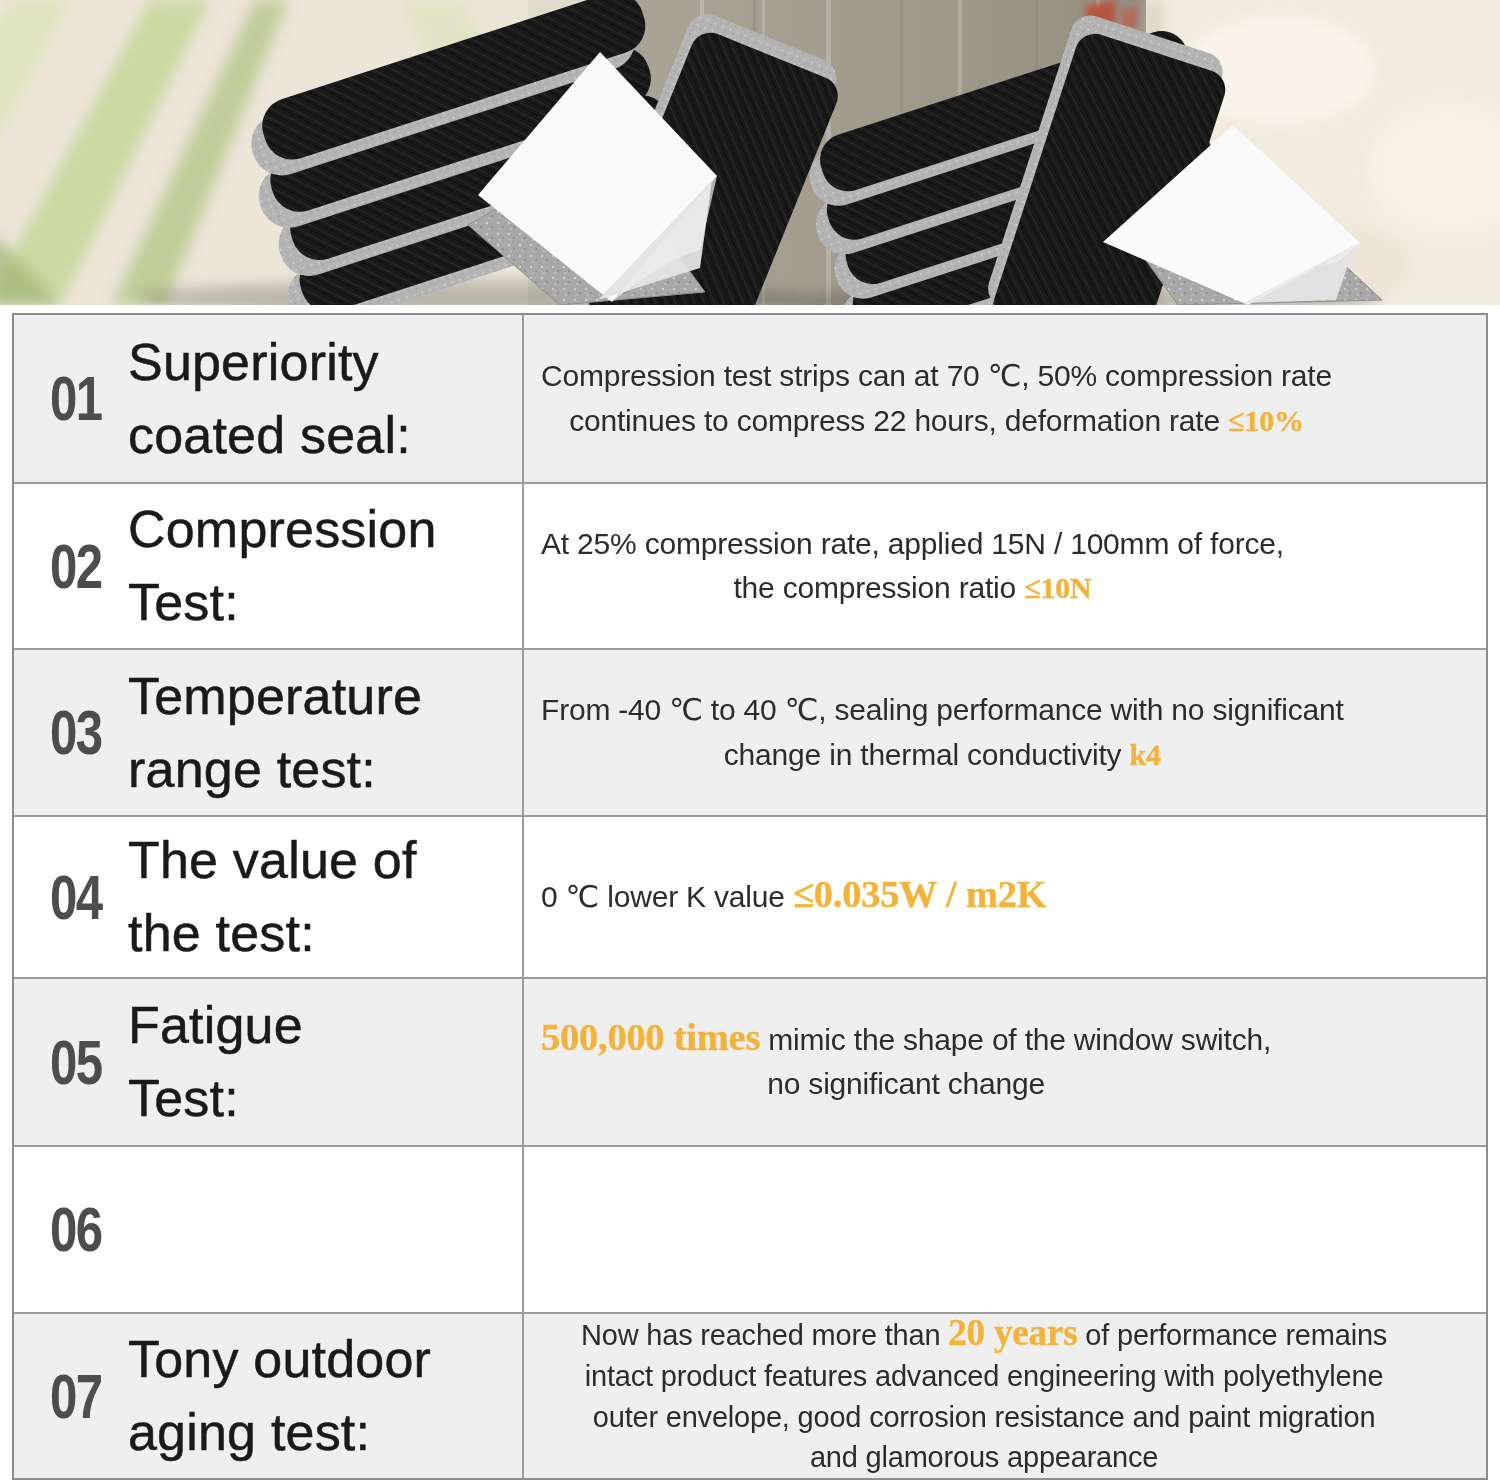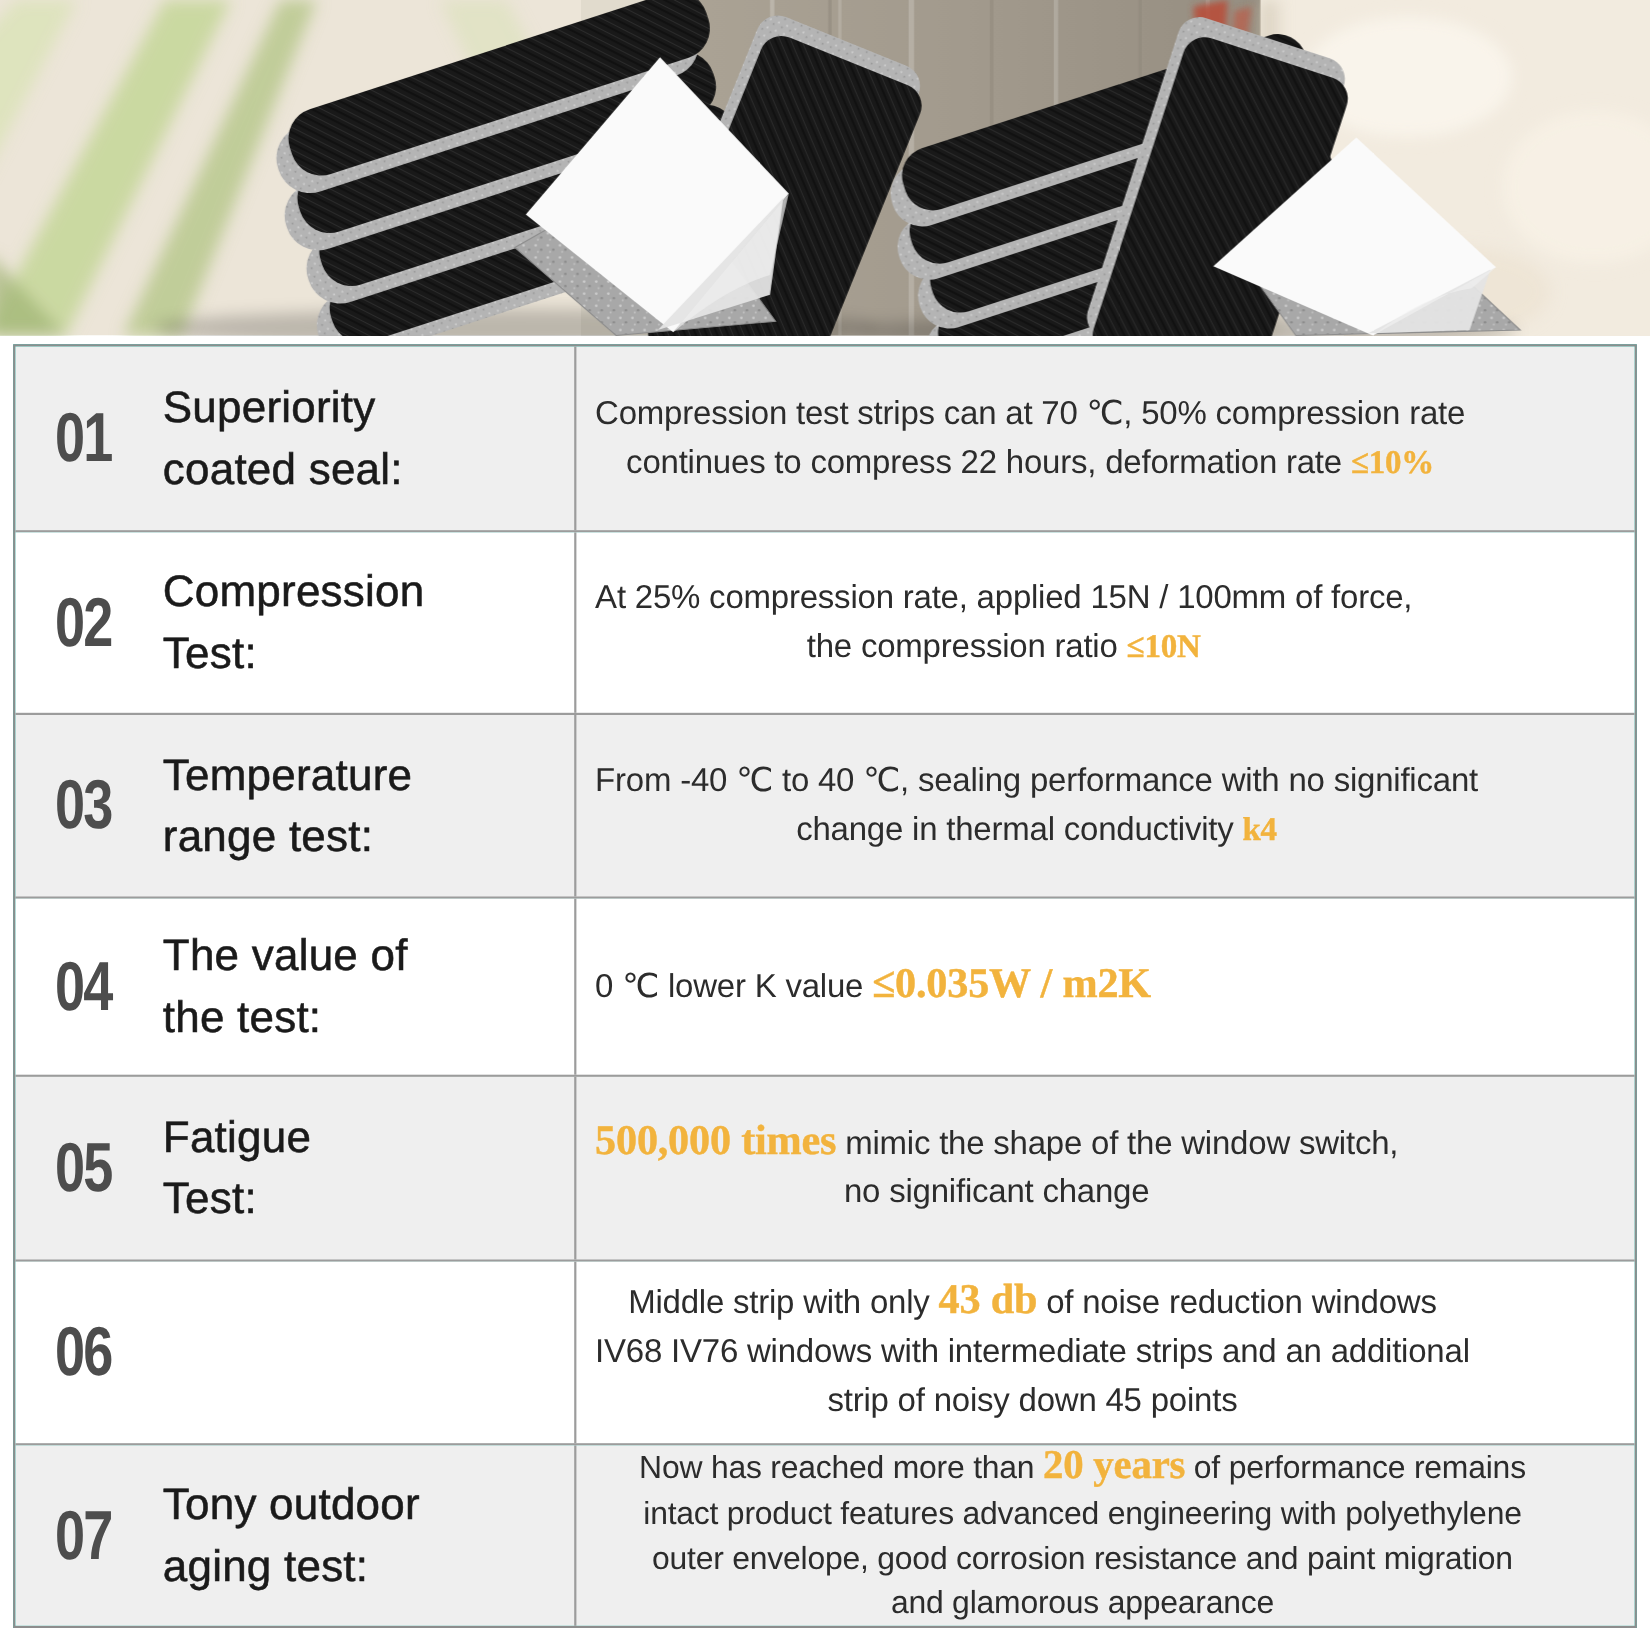--- a/index.html
+++ b/index.html
@@ -23,22 +23,22 @@
   .row:nth-child(even){background:#ffffff;}
   .cell-left{
     flex:none;width:510px;box-sizing:border-box;border-right:2px solid #9c9c9c;
     display:flex;align-items:center;padding-left:36px;
   }
   .num{
     flex:none;width:78px;font-size:63px;font-weight:700;color:#4d4d4d;
     transform:scaleX(.78);transform-origin:left center;letter-spacing:-2px;line-height:1;
   }
   .title{
-    font-size:40px;color:#1a1a1a;line-height:1.40;letter-spacing:.2px;
-    -webkit-text-stroke:.5px #1a1a1a;margin-left:20px;
+    font-size:52px;color:#1a1a1a;line-height:1.40;letter-spacing:.2px;
+    -webkit-text-stroke:.5px #1a1a1a;margin-left:0;
   }
   .cell-right{flex:1;display:flex;align-items:center;padding:0 28px 0 17px;text-align:center;}
   .desc{
     font-size:30px;color:#2c2c2c;line-height:1.47;letter-spacing:-.2px;
     white-space:pre-line;
   }
   .row:nth-child(7) .desc{font-size:29px;line-height:1.40;margin-left:40px;}
   .hl{color:var(--hl,#F2B33D);font-weight:700;font-family:Liberation Serif, serif;-webkit-text-stroke:.4px var(--hl,#F2B33D);}
   .hl-big{font-size:1.28em;line-height:1;}
 </style>
@@ -228,25 +228,20 @@
       </div>
       <div class="cell-right">
         <div class="desc"><span class="hl hl-big">500,000 times</span><span> mimic the shape of the window switch,
 no significant change</span></div>
       </div>
     </div>
     <div class="row">
       <div class="cell-left">
         <div class="num">06</div>
       </div>
-      <div class="cell-right">
-        <div class="desc"><span>Middle strip with only </span><span class="hl hl-big">43 db</span><span> of noise reduction windows
-IV68 IV76 windows with intermediate strips and an additional
-strip of noisy down 45 points</span></div>
-      </div>
     </div>
     <div class="row">
       <div class="cell-left">
         <div class="num">07</div>
         <div class="title">Tony outdoor<br>aging test:</div>
       </div>
       <div class="cell-right">
         <div class="desc"><span>Now has reached more than </span><span class="hl hl-big">20 years</span><span> of performance remains
 intact product features advanced engineering with polyethylene
 outer envelope, good corrosion resistance and paint migration

